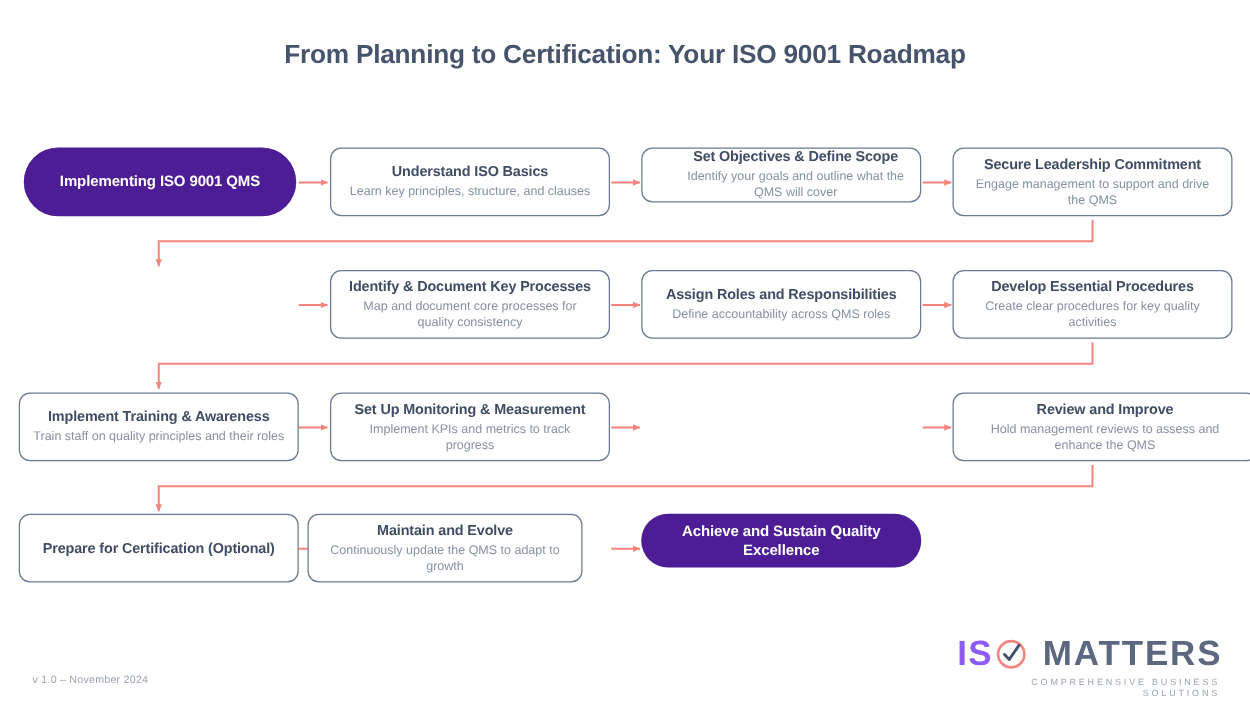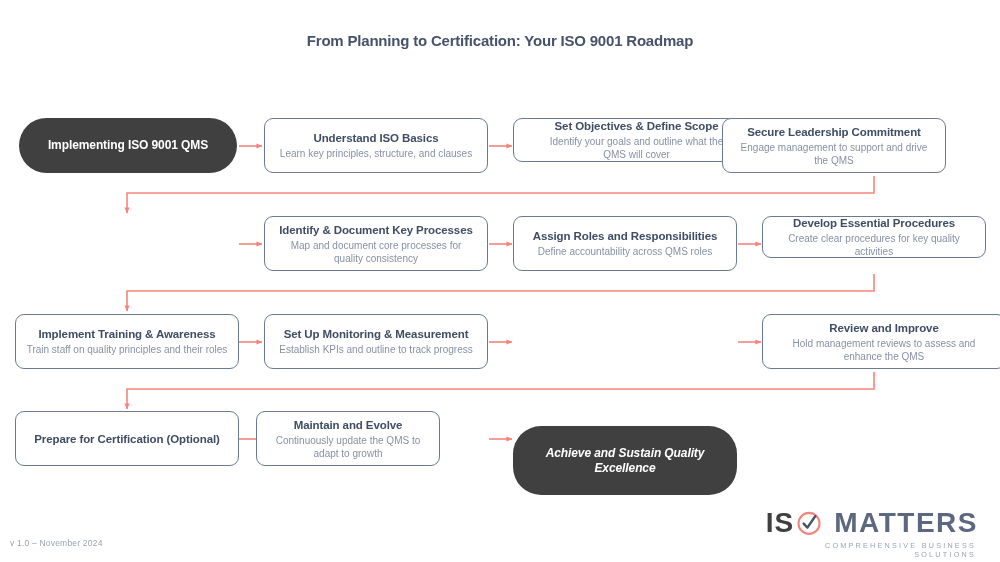--- a/index.html
+++ b/index.html
@@ -16,21 +16,21 @@
     color: #45536b;
   }
 
   
   #page-title {
     position: absolute;
     left: 0;
     top: 32px;
     width: 1000px;
     text-align: center;
-    font-size: 15px;
+    font-size: 21px;
     font-weight: bold;
     letter-spacing: -0.2px;
     color: #45536b;
   }
 
   
   #flow-canvas {
     position: absolute;
     left: 0;
     top: 0;
@@ -56,21 +56,21 @@
     justify-content: center;
     text-align: center;
     padding: 6px 10px;
   }
   .node.step {
     border: 1px solid #6b7a93;
     border-radius: 9px;
     background: #ffffff;
   }
   .node.terminal {
-    background: #404040;
+    background: #4c1d95;
     border-radius: 28px;
     border: none;
   }
   .node-title {
     font-size: 11.5px;
     font-weight: bold;
     line-height: 14px;
     color: #3f4d64;
     letter-spacing: -0.1px;
   }
@@ -83,21 +83,21 @@
     font-size: 10px;
     line-height: 13px;
     color: #8791a3;
     margin-top: 2px;
     max-width: 205px;
   }
 
   
   #version-label {
     position: absolute;
-    left: 10px;
+    left: 26px;
     top: 538px;
     font-size: 8.5px;
     color: #9aa3b2;
     letter-spacing: 0.2px;
   }
   #brand-logo {
     position: absolute;
     right: 22px;
     top: 508px;
     width: 212px;
@@ -106,21 +106,21 @@
   #brand-wordmark {
     display: flex;
     align-items: center;
     justify-content: flex-end;
     height: 30px;
     gap: 2px;
   }
   .brand-iso {
     font-size: 28px;
     font-weight: bold;
-    color: #404040;
+    color: #8b5cf6;
     letter-spacing: 1px;
     line-height: 28px;
   }
   .brand-mark {
     width: 26px;
     height: 26px;
     position: relative;
     margin: 0 1px 0 0;
   }
   .brand-matters {
@@ -185,67 +185,67 @@
   <div class="node step" style="left:264px; top:118px; width:224px; height:55px;">
     <div class="node-title">Understand ISO Basics</div>
     <div class="node-desc">Learn key principles, structure, and clauses</div>
   </div>
 
   <div class="node step" style="left:513px; top:118px; width:224px; height:44px;padding-left:33px;">
     <div class="node-title">Set Objectives &amp; Define Scope</div>
     <div class="node-desc">Identify your goals and outline what the QMS will cover</div>
   </div>
 
-  <div class="node step" style="left:722px; top:118px; width:224px; height:55px;">
+  <div class="node step" style="left:762px; top:118px; width:224px; height:55px;">
     <div class="node-title">Secure Leadership Commitment</div>
     <div class="node-desc">Engage management to support and drive the QMS</div>
   </div>
 
 
   <div class="node step" style="left:264px; top:216px; width:224px; height:55px;text-align:center;">
     <div class="node-title">Identify &amp; Document Key Processes</div>
     <div class="node-desc">Map and document core processes for quality consistency</div>
   </div>
 
   <div class="node step" style="left:513px; top:216px; width:224px; height:55px;justify-content:center;">
     <div class="node-title">Assign Roles and Responsibilities</div>
     <div class="node-desc">Define accountability across QMS roles</div>
   </div>
 
-  <div class="node step" style="left:762px; top:216px; width:224px; height:42px;">
+  <div class="node step" style="left:762px; top:216px; width:224px; height:55px;">
     <div class="node-title">Develop Essential Procedures</div>
     <div class="node-desc">Create clear procedures for key quality activities</div>
   </div>
 
   <div class="node step" style="left:15px; top:314px; width:224px; height:55px;">
     <div class="node-title">Implement Training &amp; Awareness</div>
     <div class="node-desc">Train staff on quality principles and their roles</div>
   </div>
 
   <div class="node step" style="left:264px; top:314px; width:224px; height:55px;">
     <div class="node-title">Set Up Monitoring &amp; Measurement</div>
-    <div class="node-desc">Establish KPIs and outline to track progress</div>
+    <div class="node-desc">Implement KPIs and metrics to track progress</div>
   </div>
 
 
   <div class="node step" style="left:762px; top:314px; width:244px; height:55px;">
     <div class="node-title">Review and Improve</div>
     <div class="node-desc">Hold management reviews to assess and enhance the QMS</div>
   </div>
 
   <div class="node step" style="left:15px; top:411px; width:224px; height:55px;">
     <div class="node-title">Prepare for Certification (Optional)</div>
   </div>
 
-  <div class="node step" style="left:256px; top:411px; width:184px; height:55px;">
+  <div class="node step" style="left:246px; top:411px; width:220px; height:55px;">
     <div class="node-title">Maintain and Evolve</div>
     <div class="node-desc">Continuously update the QMS to adapt to growth</div>
   </div>
 
-  <div class="node terminal" style="left:513px; top:426px; width:224px; height:69px;font-style:italic;">
+  <div class="node terminal" style="left:513px; top:411px; width:224px; height:43px;">
     <div class="node-title">Achieve and Sustain Quality Excellence</div>
   </div>
 
 </div>
 
 <div id="version-label">v 1.0 – November 2024</div>
 
 <div id="brand-logo">
   <div id="brand-wordmark">
     <span class="brand-iso">IS</span>

